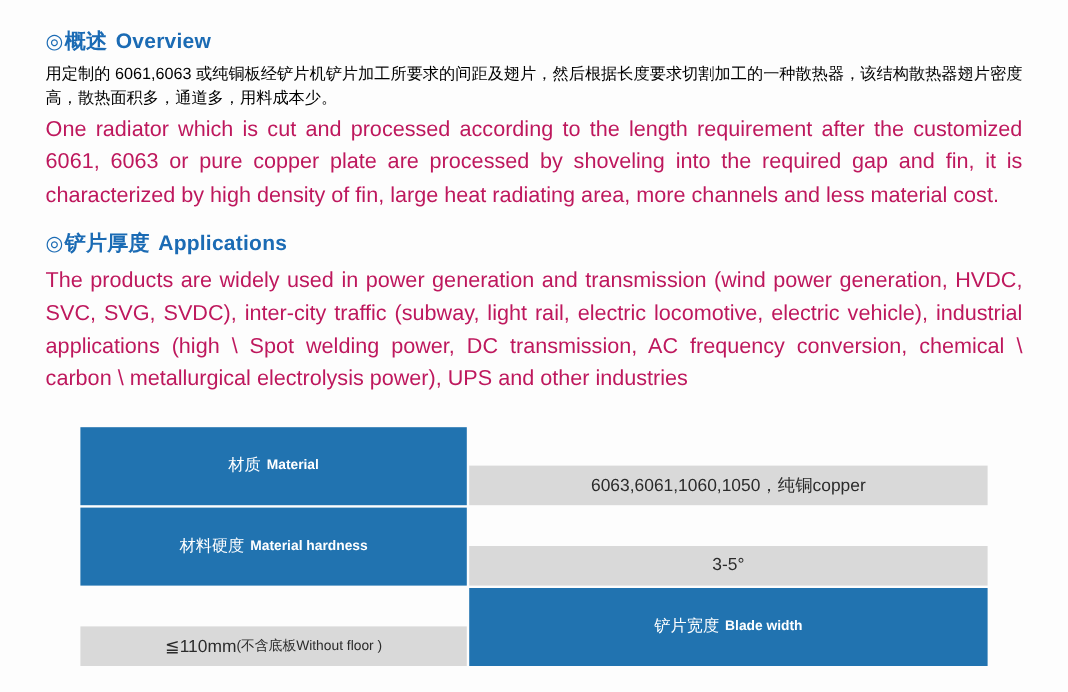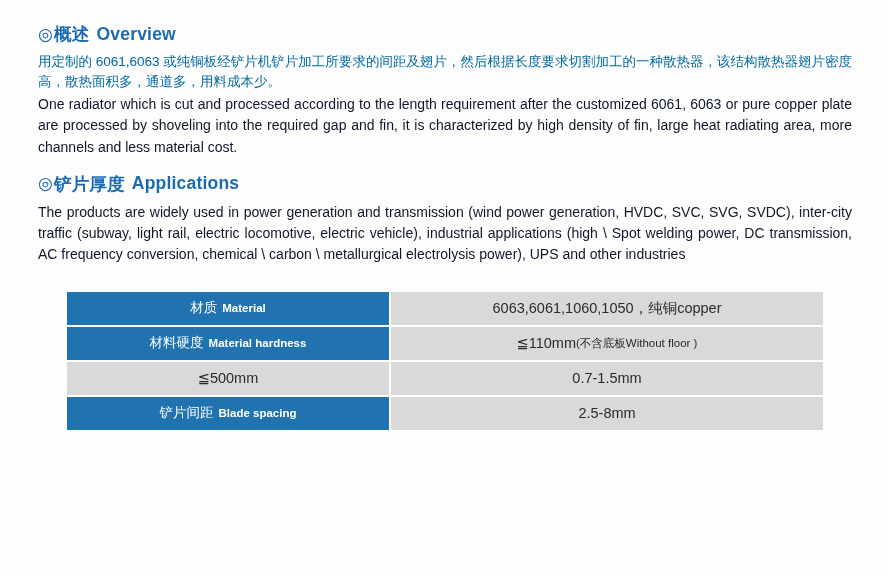--- a/index.html
+++ b/index.html
@@ -17,25 +17,25 @@
     display: flex; align-items: center;
     color: #1b6bb4; font-weight: bold; font-size: 17.5px;
     margin: 2px 0 6px 0; letter-spacing: 0.2px;
   }
   .section-title .bullet {
     font-weight: normal; font-size: 17px; margin-right: 1px; line-height: 1;
   }
   .section-title .title-en { margin-left: 7px; }
 
   p.zh-text {
-    font-size: 13.5px; line-height: 1.45; color: #0369a1;
+    font-size: 13.5px; line-height: 1.45; color: #000000;
     margin: 0 0 3px 0; text-align: justify;
   }
   p.en-text {
-    font-size: 14px; line-height: 1.52; color: #0f172a;
+    font-size: 18px; line-height: 1.52; color: #be185d;
     margin: 0 0 14px 0; text-align: justify;
   }
 
   .spec-table {
     display: grid;
     grid-template-columns: 322px 1fr;
     gap: 2px;
     margin: 26px 29px 0 29px;
   }
   .cell {
@@ -44,21 +44,21 @@
     text-align: center;
   }
   .cell-label {
     background: #2173b0; color: #ffffff;
     padding: 5px 8px;
   }
   .cell-label .lab-zh { font-size: 13.5px; }
   .cell-label .lab-en { font-size: 11.5px; margin-left: 5px; font-weight: bold; }
   .cell-value {
     background: #d9d9d9; color: #2b2b2b;
-    font-size: 14.5px; padding: 5px 8px;
+    font-size: 14.5px; padding: 5px 8px; margin-top: 32px;
   }
   .cell-value .val-note { font-size: 11.5px; text-align: center; }
 </style>
 </head>
 <body>
 
 <div class="page">
 
   <div class="section">
     <div class="section-title">
@@ -87,26 +87,34 @@
     </div>
     <div class="cell cell-value">
       <span class="val-main">6063,6061,1060,1050，纯铜copper</span>
       <span class="val-note"></span>
     </div>
 
     <div class="cell cell-label">
       <span class="lab-zh">材料硬度</span>
       <span class="lab-en">Material hardness</span>
     </div>
+    <div class="cell cell-value">
+      <span class="val-main">3-5°</span>
+      <span class="val-note"></span>
+    </div>
 
     <div class="cell cell-value">
       <span class="val-main">≦110mm</span>
       <span class="val-note">(不含底板Without floor )</span>
     </div>
 
+    <div class="cell cell-label">
+      <span class="lab-zh">铲片宽度</span>
+      <span class="lab-en">Blade width</span>
+    </div>
     <div class="cell cell-value">
       <span class="val-main">≦500mm</span>
       <span class="val-note"></span>
     </div>
 
     <div class="cell cell-value">
       <span class="val-main">0.7-1.5mm</span>
       <span class="val-note"></span>
     </div>
 

